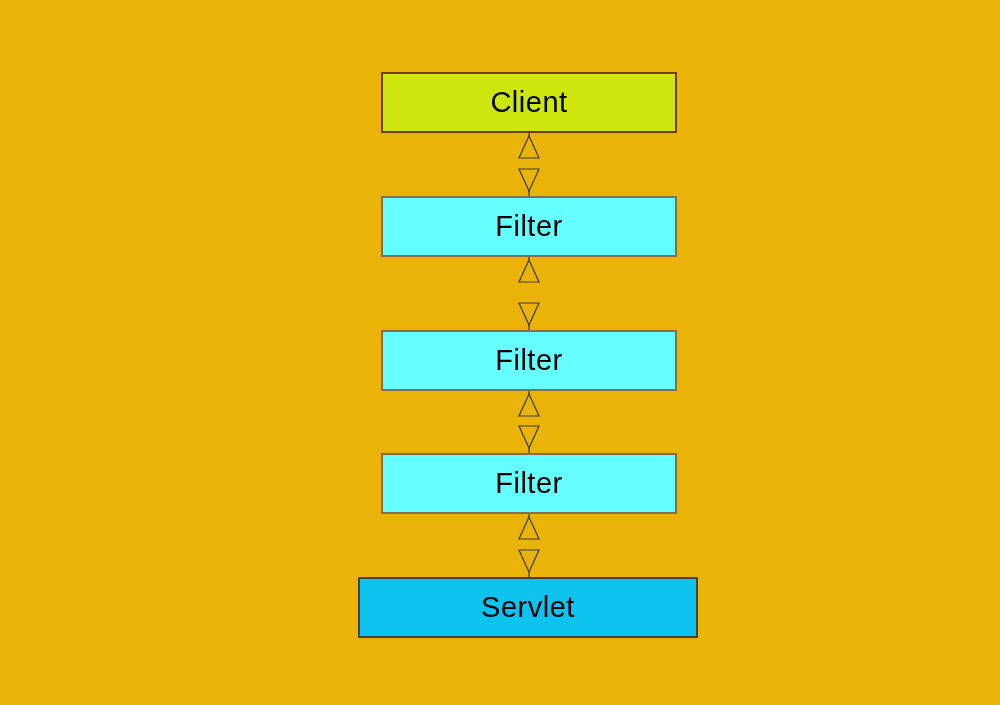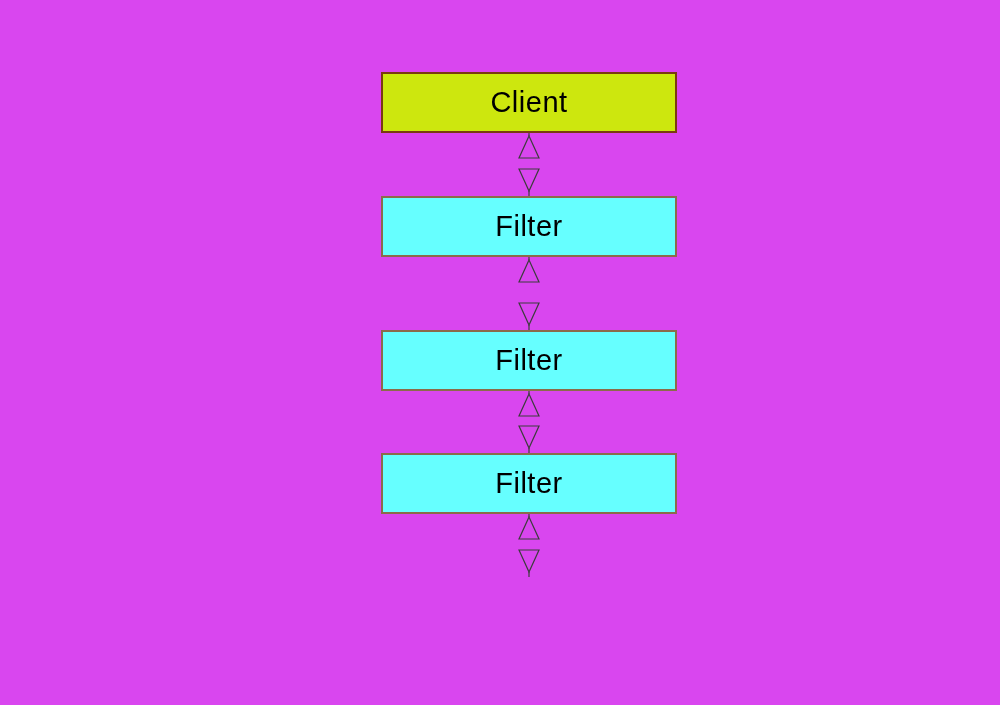--- a/index.html
+++ b/index.html
@@ -41,38 +41,41 @@
   .connector polygon,
   .connector line {
     fill: none;
     stroke: var(--arrow-color, #3d3d3d);
     stroke-width: 1.2;
   }
 </style>
 </head>
 <body style="background: rgb(0, 0, 0);">
 
-<div class="canvas" style="background: #d946ef;">
+<div class="canvas" style="background: #eab308;">
 
   <div class="node" style="left: 381px; top: 72px; width: 296px; height: 61px; background: rgb(205, 231, 14); border-color: rgb(122, 59, 16);">
     <span class="node-label">Client</span>
   </div>
 
   <div class="node" style="left: 381px; top: 196px; width: 296px; height: 61px; background: rgb(102, 255, 255); border-color: rgb(139, 107, 74);">
     <span class="node-label">Filter</span>
   </div>
 
   <div class="node" style="left: 381px; top: 330px; width: 296px; height: 61px; background: rgb(102, 255, 255); border-color: rgb(139, 107, 74);">
     <span class="node-label">Filter</span>
   </div>
 
   <div class="node" style="left: 381px; top: 453px; width: 296px; height: 61px; background: rgb(102, 255, 255); border-color: rgb(139, 107, 74);">
     <span class="node-label">Filter</span>
   </div>
 
+  <div class="node" style="left: 358px; top: 577px; width: 340px; height: 61px; background: rgb(15, 195, 239); border-color: rgb(74, 64, 56);">
+    <span class="node-label">Servlet</span>
+  </div>
 
   <div class="connector" style="left: 517px; top: 133px; width: 24px; height: 63px;">
     <svg width="24" height="63" viewBox="0 0 24 63">
       <line class="stub-top" x1="12" y1="0" x2="12" y2="3"></line>
       <polygon class="arrow-up" points="12,3 22,25 2,25"></polygon>
       <polygon class="arrow-down" points="2,36 22,36 12,58"></polygon>
       <line class="stub-bottom" x1="12" x2="12" y1="58" y2="63"></line>
     </svg>
   </div>
 

